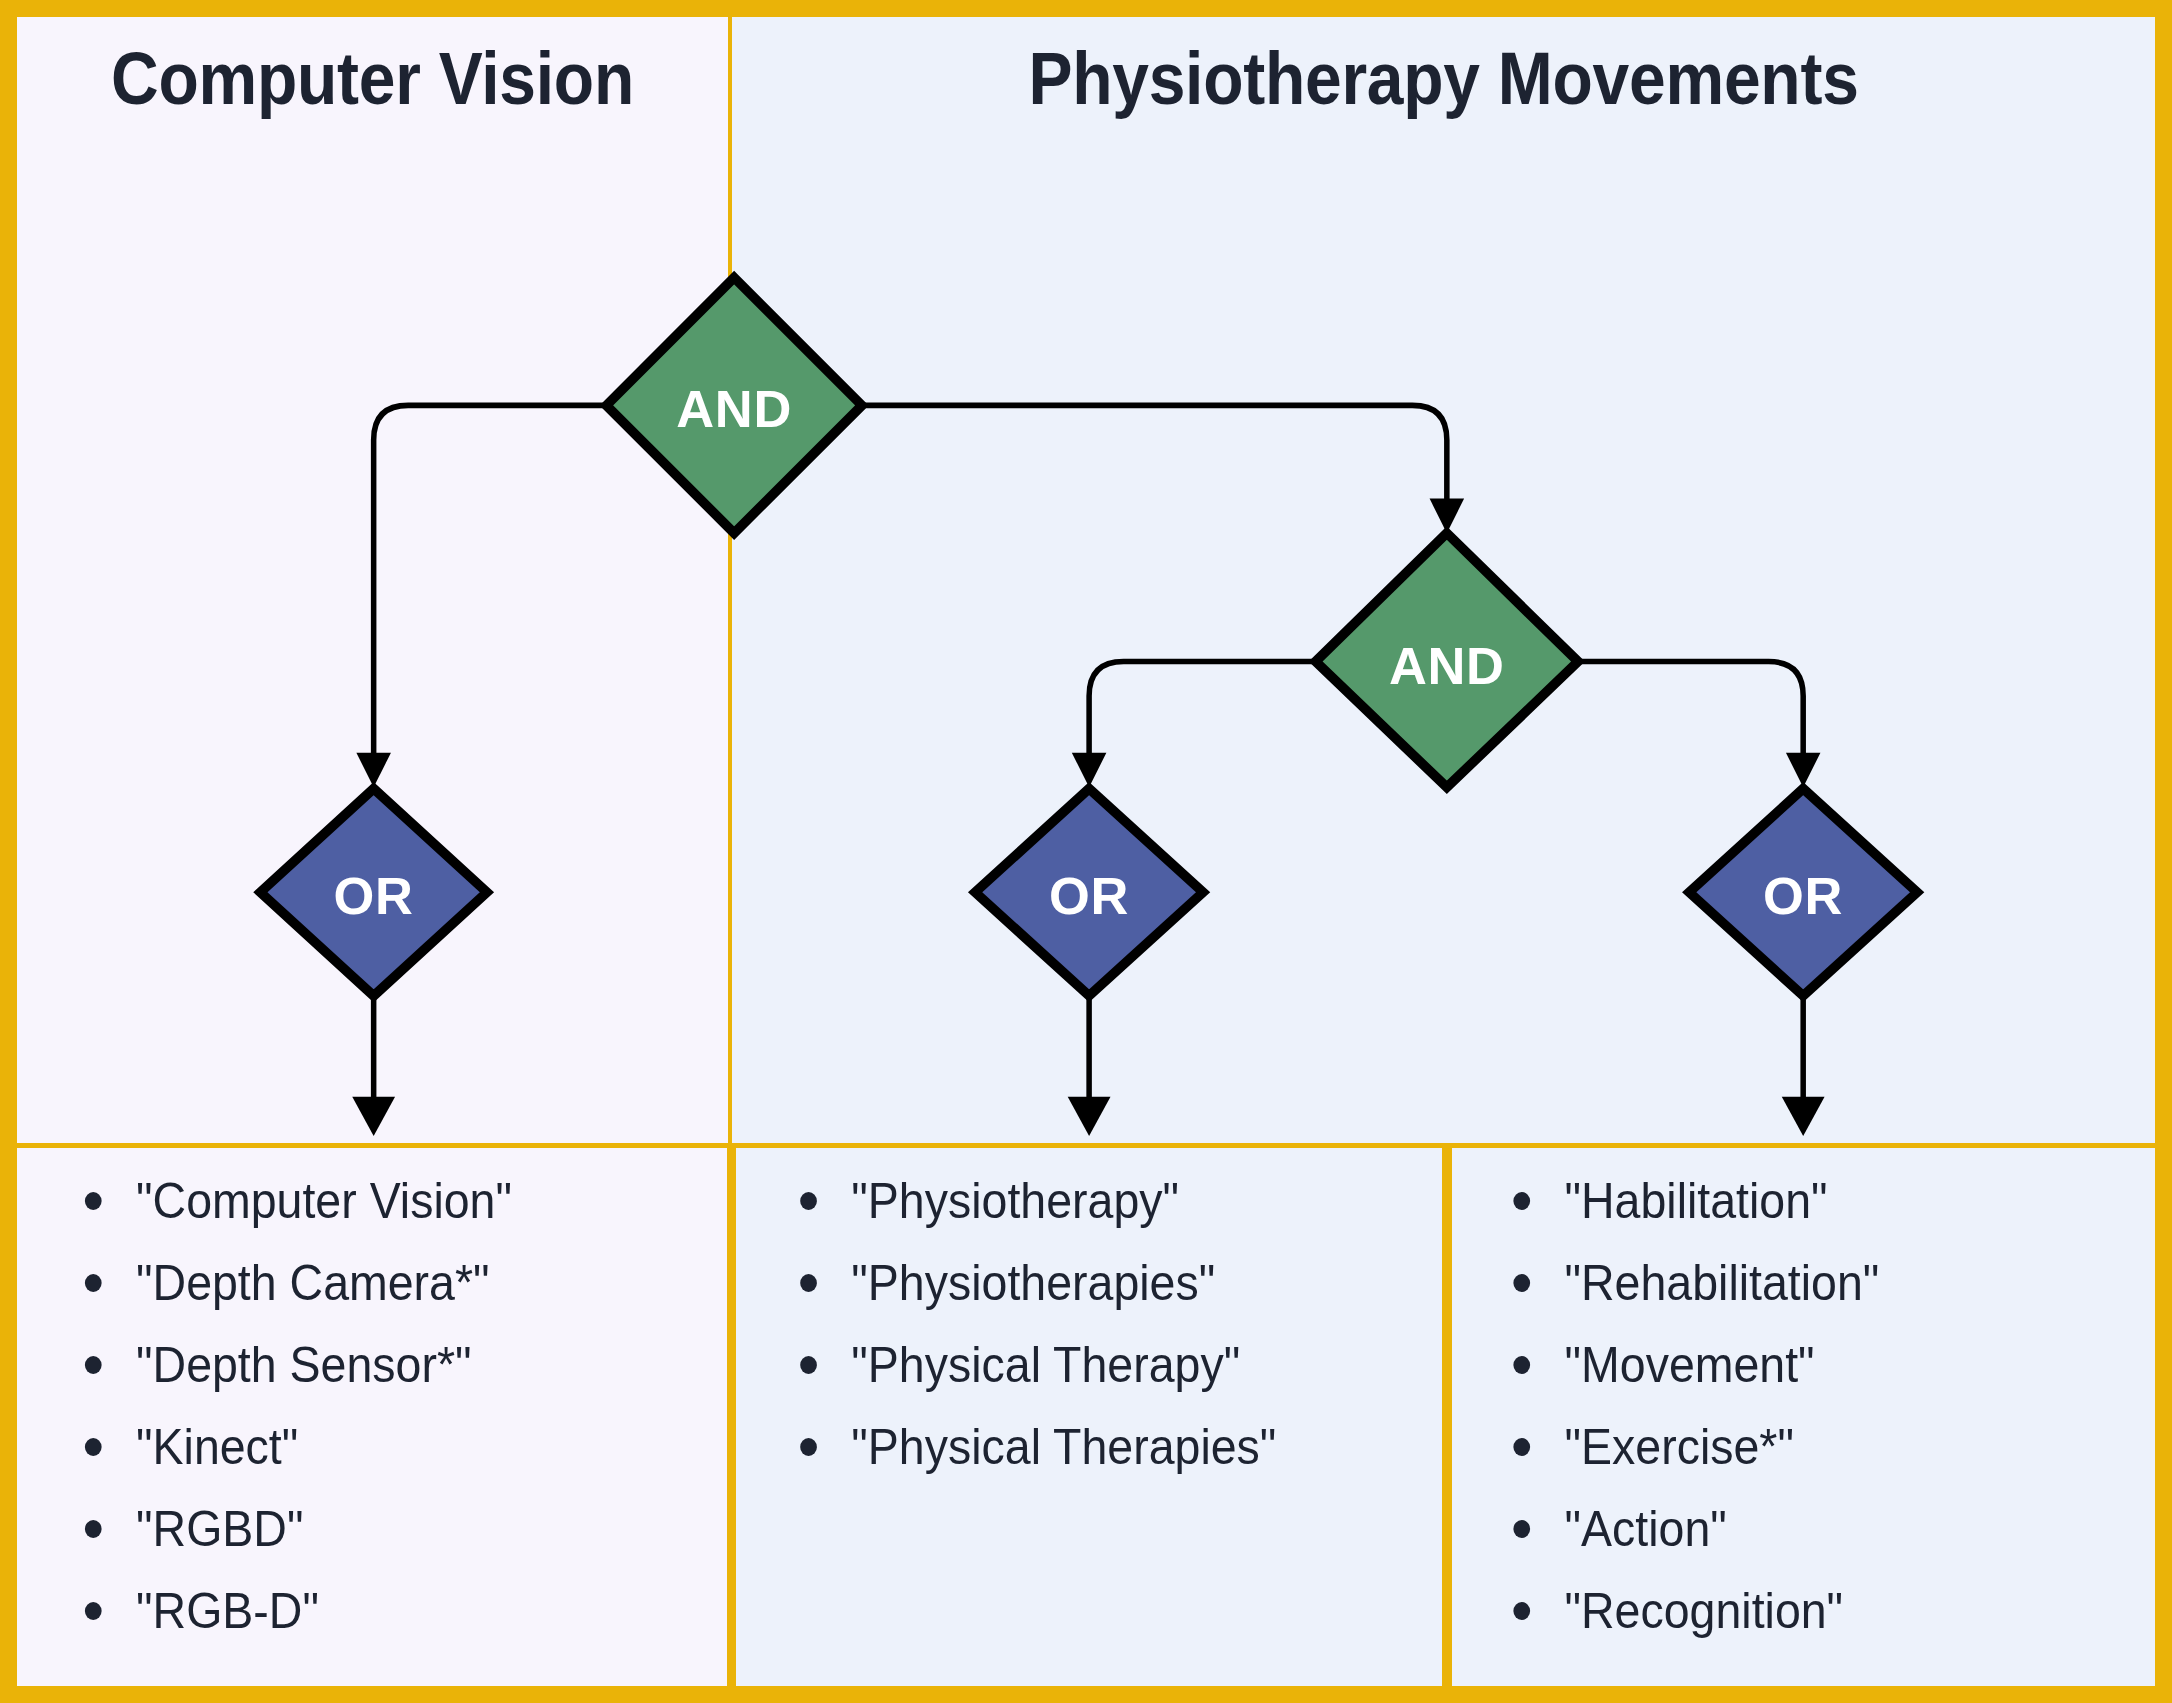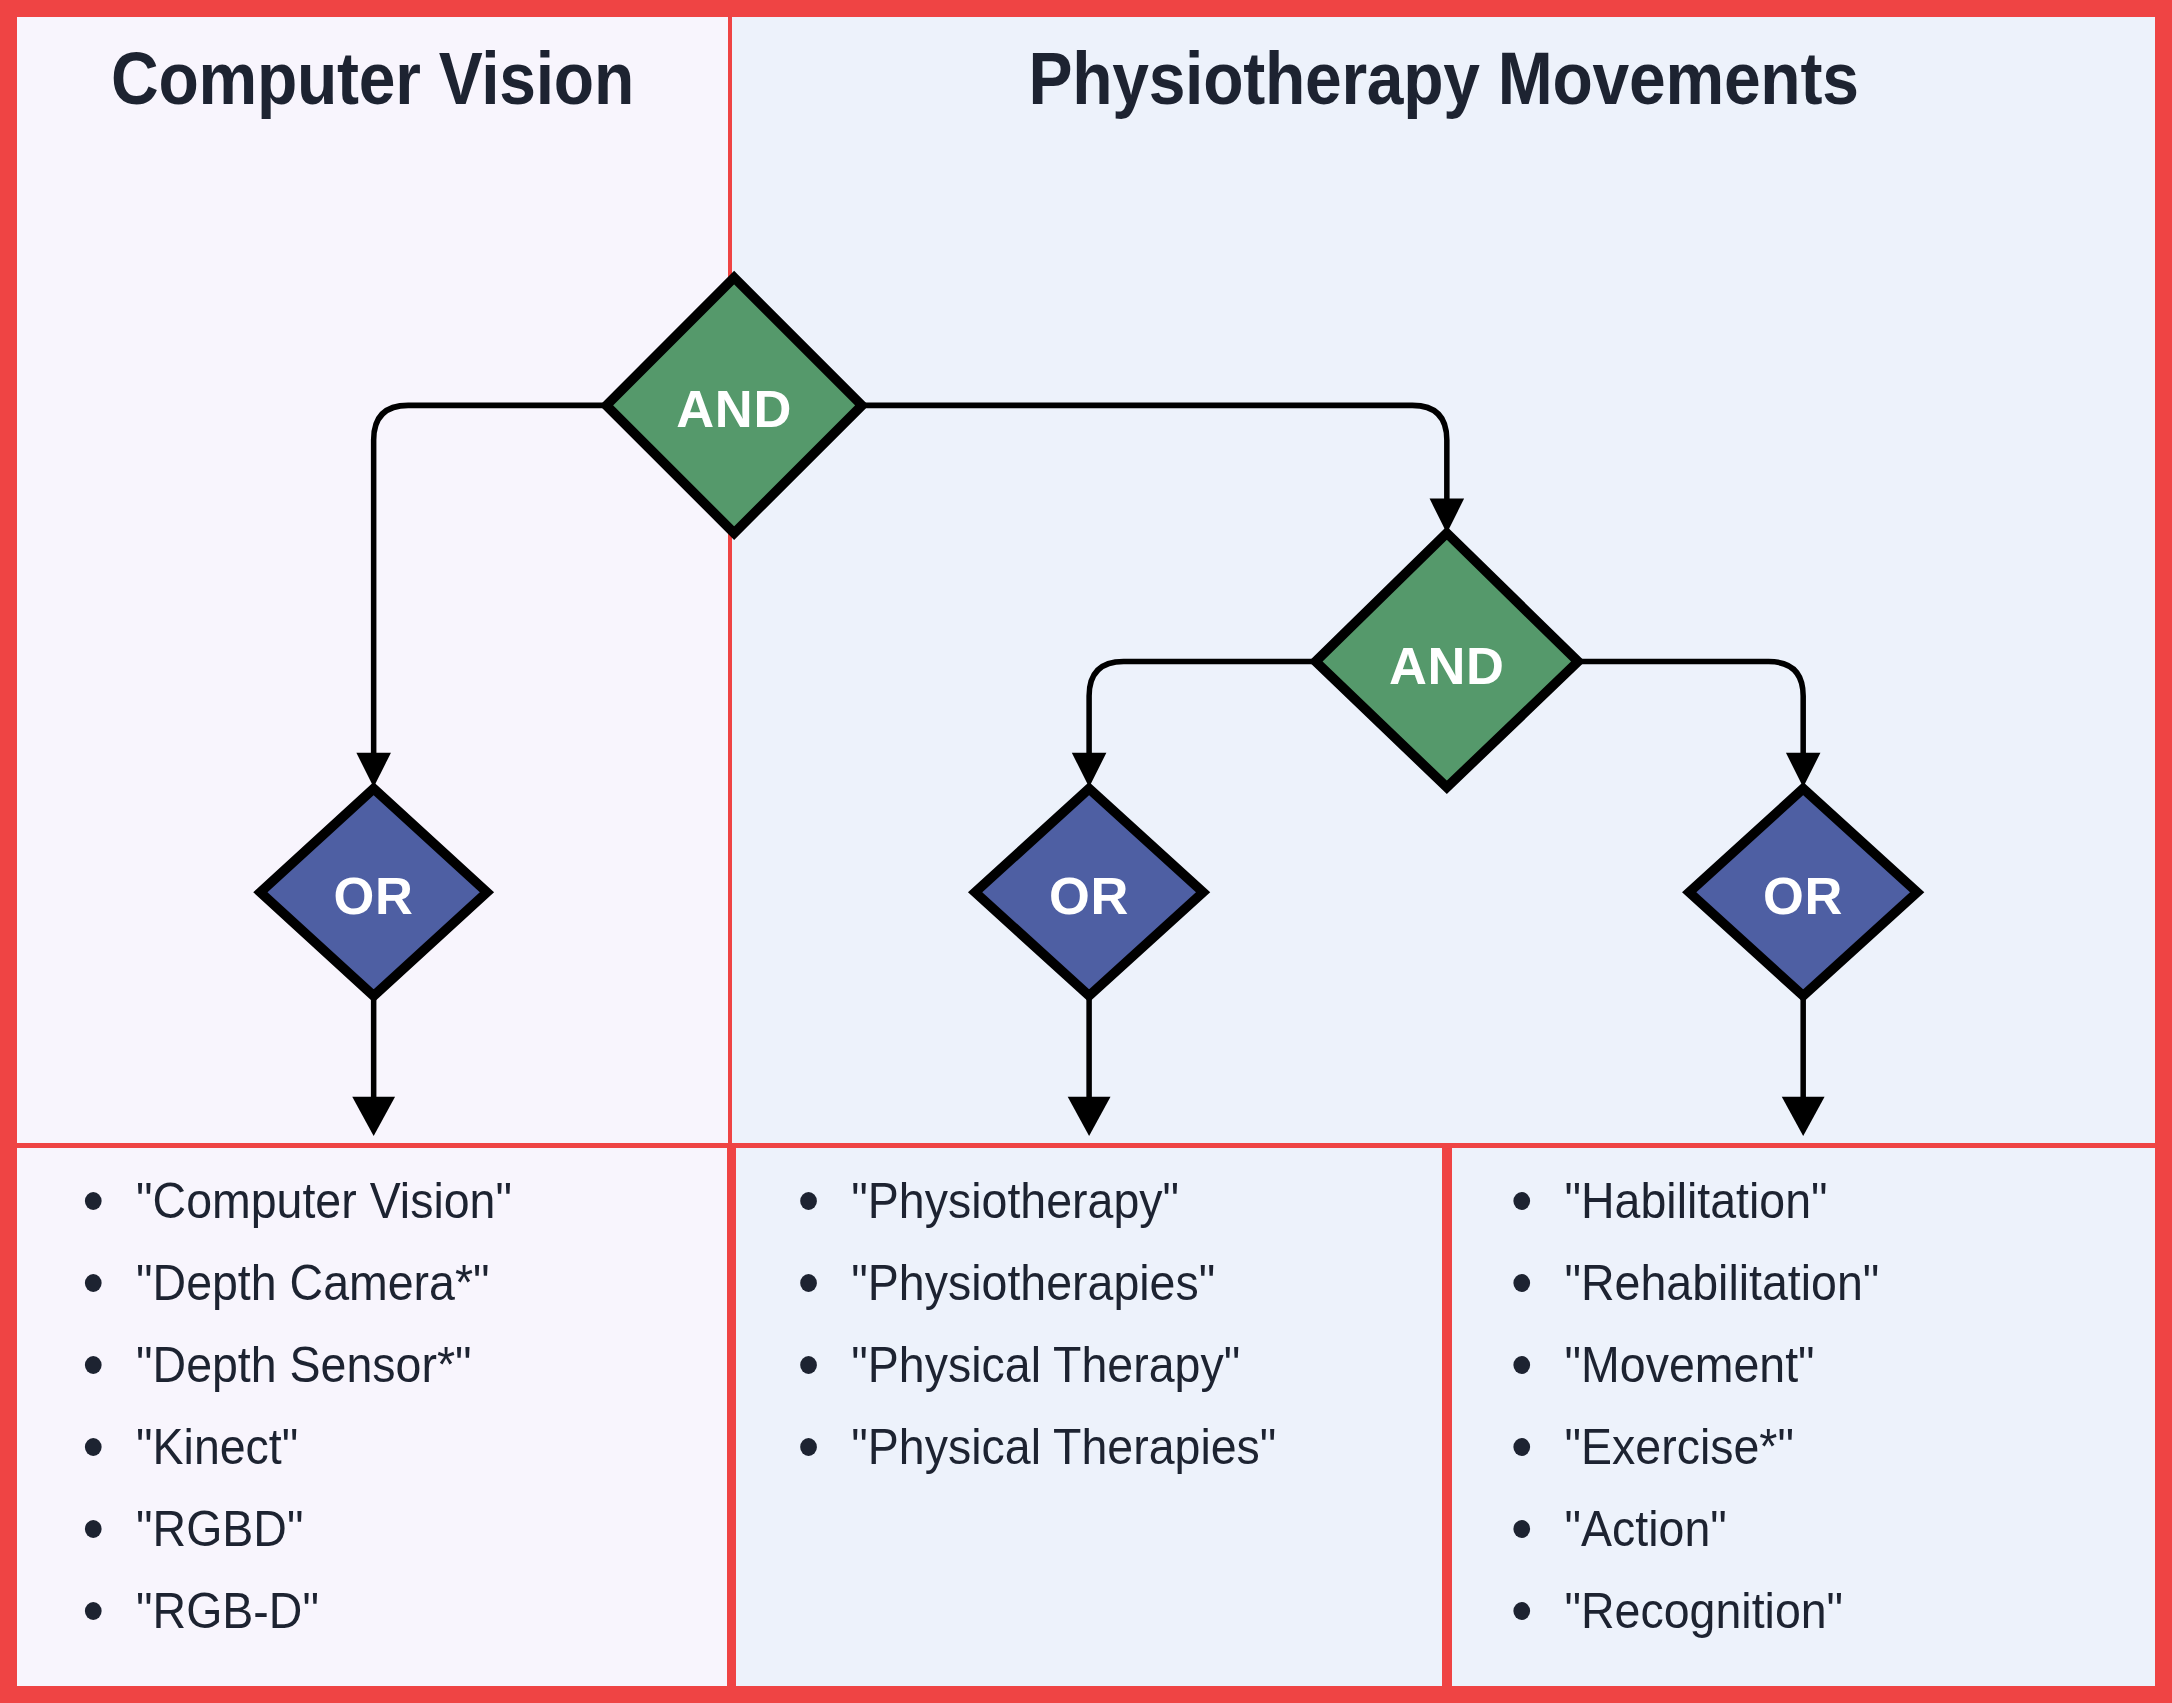--- a/index.html
+++ b/index.html
@@ -1,21 +1,21 @@
 <!DOCTYPE html>
 <html style="font-size:11px"><head>
 <meta charset="utf-8">
 <title>Search Query Diagram</title>
 <style>
   html,body{margin:0;padding:0;background:#ffffff;}
   body{
     font-family:"Liberation Sans","DejaVu Sans",sans-serif;
     width:2172px;height:1703px;overflow:hidden;position:relative;
   }
-  #stage{position:absolute;left:0;top:0;width:2172px;height:1703px;background:#ef4444;}
+  #stage{position:absolute;left:0;top:0;width:2172px;height:1703px;background:#eab308;}
 
   
   .panel{position:absolute;}
   #panel-left{left:17.3px;top:17.3px;width:711px;height:1126px;background:#f8f5fd;}
   #panel-right{left:732px;top:17.3px;width:1423px;height:1126px;background:#edf2fb;}
 
   
   .col-title{
     position:absolute;
     font-weight:bold;

